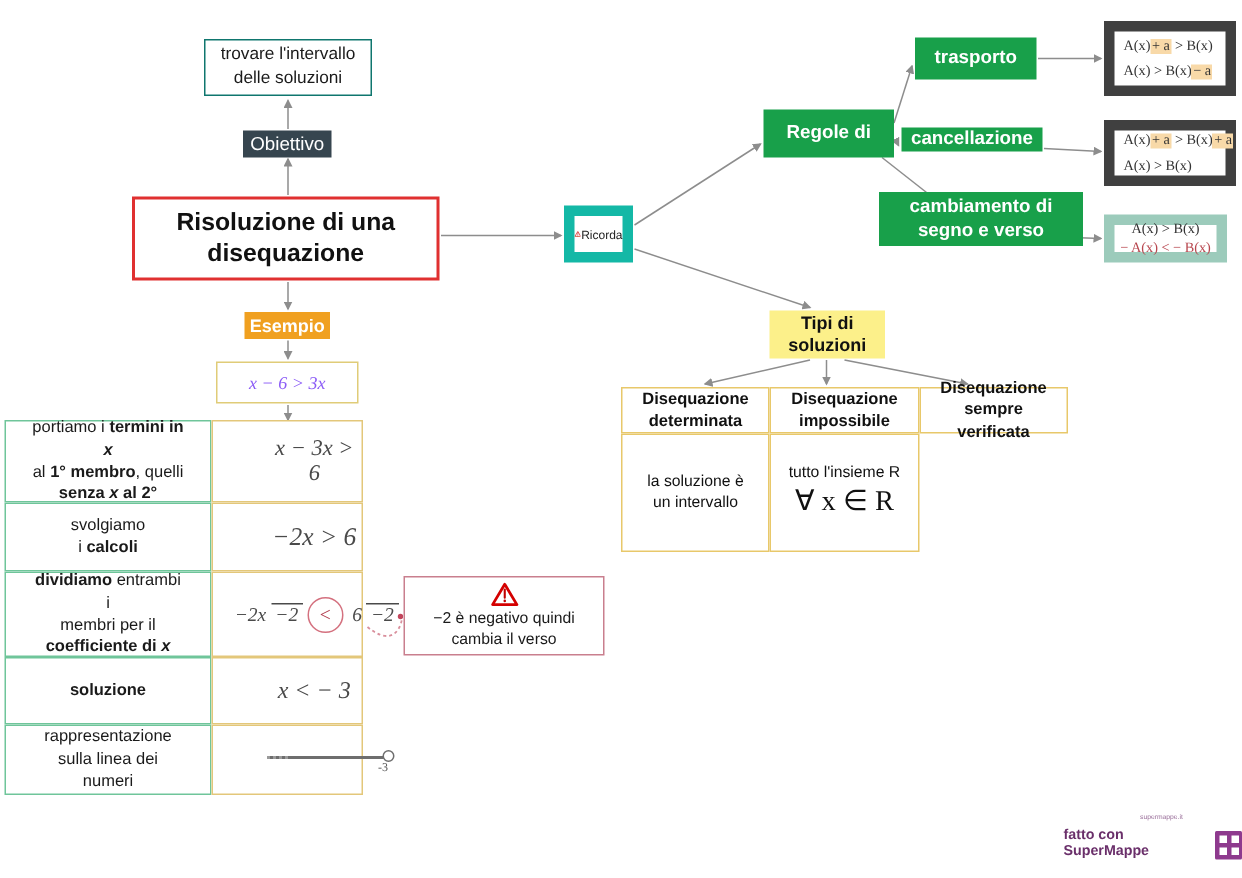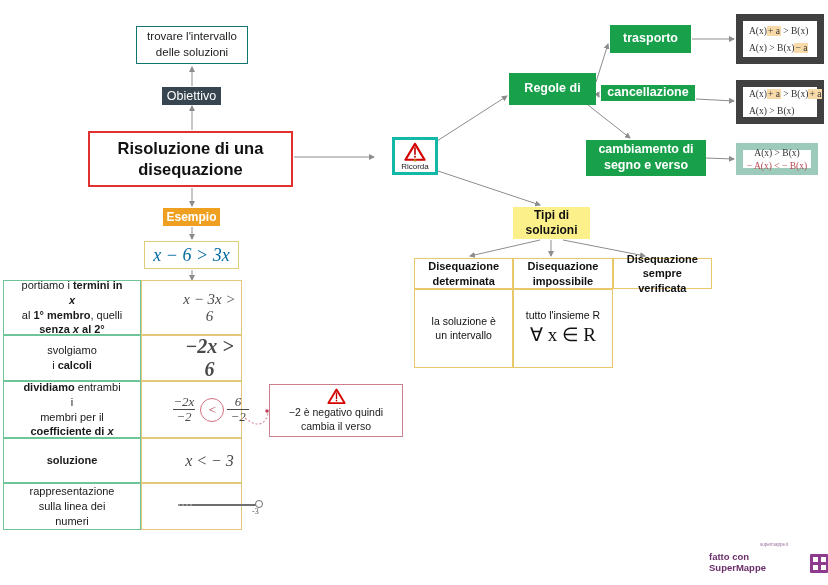--- a/index.html
+++ b/index.html
@@ -14,72 +14,72 @@
   
   .n-obiettivo{left:162px;top:87px;width:59px;height:18px;background:#36454f;color:#ffffff;
           font-size:12.5px;}
   
   .n-main{left:88px;top:131px;width:205px;height:56px;border:2px solid #e03030;background:#ffffff;
           font-size:16.5px;font-weight:bold;color:#111;line-height:1.25;}
   
   .n-esempio{left:163px;top:208px;width:57px;height:18px;background:#f0a020;color:#ffffff;font-size:12px;font-weight:bold;}
   
   .n-eq0{left:144px;top:241px;width:95px;height:28px;border:1px solid #e0cc78;background:#ffffff;
-         font-family:"Liberation Serif",serif;font-style:italic;font-size:18px;color:#0369a1;}
+         font-family:"Liberation Serif",serif;font-style:italic;font-size:12px;color:#8b5cf6;}
 
   
   .steps{position:absolute;left:3px;top:280px;width:248px;}
   .steprow{display:flex;}
   .stepL{box-sizing:border-box;width:138px;border:1px solid #6fc59a;background:#ffffff;
          display:flex;align-items:center;justify-content:center;text-align:center;
          font-size:11px;color:#1a1a1a;line-height:1.35;padding:2px 17px;}
   .stepR{box-sizing:border-box;width:101px;border:1px solid #e3c77a;background:#ffffff;
          display:flex;align-items:center;justify-content:center;text-align:center;
          font-family:"Liberation Serif",serif;color:#4a4a4a;padding-left:36px;}
   .r0 .stepL,.r0 .stepR{height:55px;}
   .r1 .stepL,.r1 .stepR{height:46px;}
   .r2 .stepL,.r2 .stepR{height:57px;}
   .r3 .stepL,.r3 .stepR{height:45px;}
   .r4 .stepL,.r4 .stepR{height:47px;}
   .eqs{font-style:italic;font-size:15px;}
-  .eqb{font-weight:bold;font-size:20px;font-style:italic;}
+  .eqb{font-weight:normal;font-size:17px;font-style:italic;}
   b{font-weight:bold;}
 
   
   .fracline{display:flex;align-items:center;justify-content:center;gap:2px;position:relative;}
-  .frac{display:inline-flex;flex-direction:column;align-items:center;font-style:italic;font-size:13px;line-height:1.05;}
+  .frac{display:inline-flex;flex-direction:row;align-items:center;font-style:italic;font-size:13px;line-height:1.05;}
   .frac .num{padding:0 3px;}
   .frac .den{padding:0 3px;border-top:1.4px solid #4a4a4a;}
   .lessmark{display:inline-flex;align-items:center;justify-content:center;width:22px;height:22px;
             border:1.3px solid #d4717f;border-radius:50%;color:#b03a4c;font-size:13px;font-style:italic;
             margin:0 1px;background:transparent;}
 
   
   .numline{position:relative;width:92px;height:24px;}
   .numline .axis{position:absolute;left:2px;top:9px;width:78px;height:2px;background:#6e6e6e;}
   .numline .dots{position:absolute;left:0px;top:9px;width:14px;height:2px;
       background:repeating-linear-gradient(to right,#9a9a9a 0 2px,transparent 2px 4px);}
   .numline .circ{position:absolute;left:77px;top:5px;width:6px;height:6px;border:1.3px solid #6e6e6e;border-radius:50%;background:#fff;}
   .numline .lbl{position:absolute;left:74px;top:12px;font-family:"Liberation Serif",serif;font-size:8px;color:#555;}
 
   
-  .n-ricorda{left:376px;top:137px;width:46px;height:38px;border:3px solid #14b8a6;background:#ffffff;
-             flex-direction:column;gap:0px;margin-left:16px;}
+  .n-ricorda{left:376px;top:137px;width:46px;height:38px;border:7px solid #14b8a6;background:#ffffff;
+             flex-direction:row;gap:0px;}
   .n-ricorda .cap{font-size:8px;color:#222;}
 
   
   .n-warn{left:269px;top:384px;width:134px;height:53px;border:1.2px solid #c97f8e;background:#ffffff;
           flex-direction:column;font-size:10.5px;color:#1a1a1a;line-height:1.3;}
 
   
   .green{background:#18a04a;color:#ffffff;font-weight:bold;font-size:12.5px;line-height:1.25;}
   .n-regole{left:509px;top:73px;width:87px;height:32px;}
   .n-trasporto{left:610px;top:25px;width:81px;height:28px;}
   .n-cancell{left:601px;top:85px;width:94px;height:16px;}
-  .n-cambio{left:586px;top:140px;width:120px;height:36px;}
+  .n-cambio{left:586px;top:128px;width:136px;height:36px;}
 
   
   .fbox{position:absolute;box-sizing:border-box;border:7px solid #404040;background:#ffffff;
         font-family:"Liberation Serif",serif;font-size:9.5px;color:#333;
         display:flex;flex-direction:column;justify-content:center;gap:7px;padding:4px 6px;}
   .fbox .ln{white-space:nowrap;}
   .hl{background:#f8d9a8;padding:0 1px;}
   .n-f1{left:736px;top:14px;width:88px;height:50px;}
   .n-f2{left:736px;top:80px;width:88px;height:44px;}
   .n-f3{left:736px;top:143px;width:82px;height:32px;border-color:#9ccbbb;gap:3px;align-items:center;}

